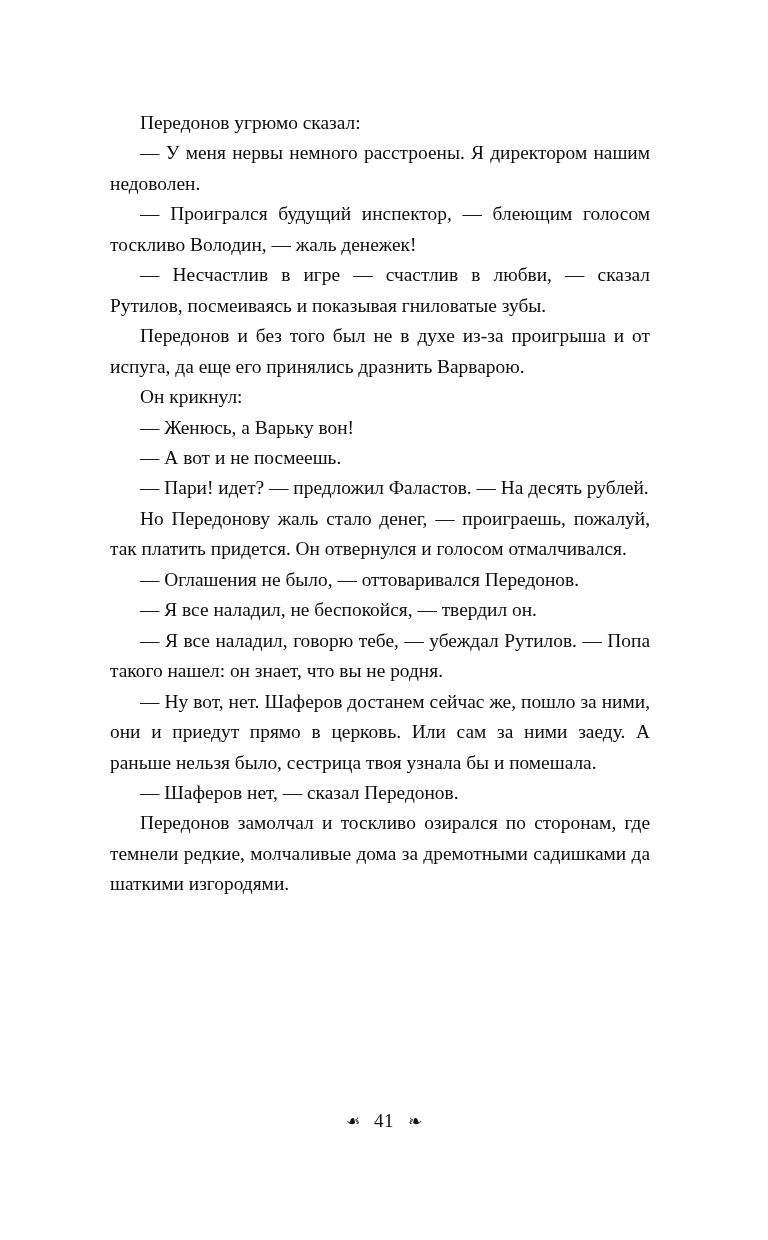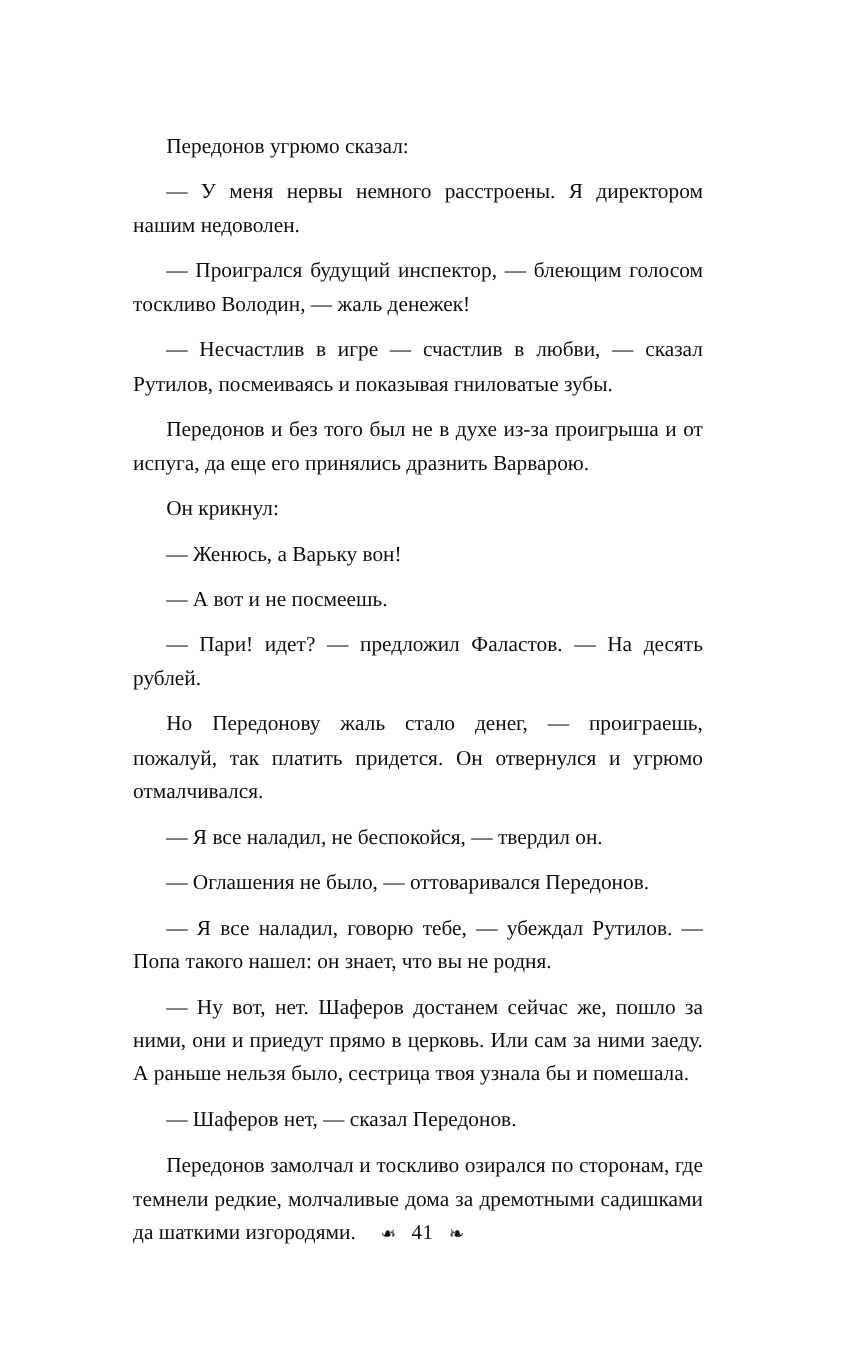--- a/index.html
+++ b/index.html
@@ -23,21 +23,21 @@
     position: relative;
   }
   .body-text {
     font-size: 19.4px;
     line-height: 1.57;
     text-align: justify;
     text-justify: inter-word;
     hyphens: manual;
   }
   .body-text p {
-    margin: 11px;
+    margin: 0;
     text-indent: 1.55em;
   }
   .footer {
     position: absolute;
     left: 0;
     right: 0;
     bottom: 108px;
     display: flex;
     align-items: center;
     justify-content: center;
@@ -62,23 +62,23 @@
   <div class="body-text">
     <p>Передонов угрюмо сказал:</p>
     <p>— У меня нервы немного расстроены. Я директором нашим недоволен.</p>
     <p>— Проигрался будущий инспектор, — блеющим голосом тоскливо Володин, — жаль денежек!</p>
     <p>— Несчастлив в игре — счастлив в любви, — сказал Рутилов, посмеиваясь и показывая гниловатые зубы.</p>
     <p>Передонов и без того был не в духе из-за проигрыша и от испуга, да еще его принялись дразнить Варварою.</p>
     <p>Он крикнул:</p>
     <p>— Женюсь, а Варьку вон!</p>
     <p>— А вот и не посмеешь.</p>
     <p>— Пари! идет? — предложил Фаластов. — На десять рублей.</p>
-    <p>Но Передонову жаль стало денег, — проиграешь, пожалуй, так платить придется. Он отвернулся и угрюмо отмалчивался.</p>
+    <p>Но Передонову жаль стало денег, — проиграешь, пожалуй, так платить придется. Он отвернулся и голосом отмалчивался.</p>
+    <p>— Оглашения не было, — оттоваривался Передонов.</p>
     <p>— Я все наладил, не беспокойся, — твердил он.</p>
-    <p>— Оглашения не было, — оттоваривался Передонов.</p>
     <p>— Я все наладил, говорю тебе, — убеждал Рутилов. — Попа такого нашел: он знает, что вы не родня.</p>
     <p>— Ну вот, нет. Шаферов достанем сейчас же, пошло за ними, они и приедут прямо в церковь. Или сам за ними заеду. А раньше нельзя было, сестрица твоя узнала бы и помешала.</p>
     <p>— Шаферов нет, — сказал Передонов.</p>
     <p>Передонов замолчал и тоскливо озирался по сторонам, где темнели редкие, молчаливые дома за дремотными садишками да шаткими изгородями.</p>
   </div>
 
   <div class="footer">
     <span class="folio-orn left">❧</span>
     <span class="folio-num">41</span>
     <span class="folio-orn">❧</span>

